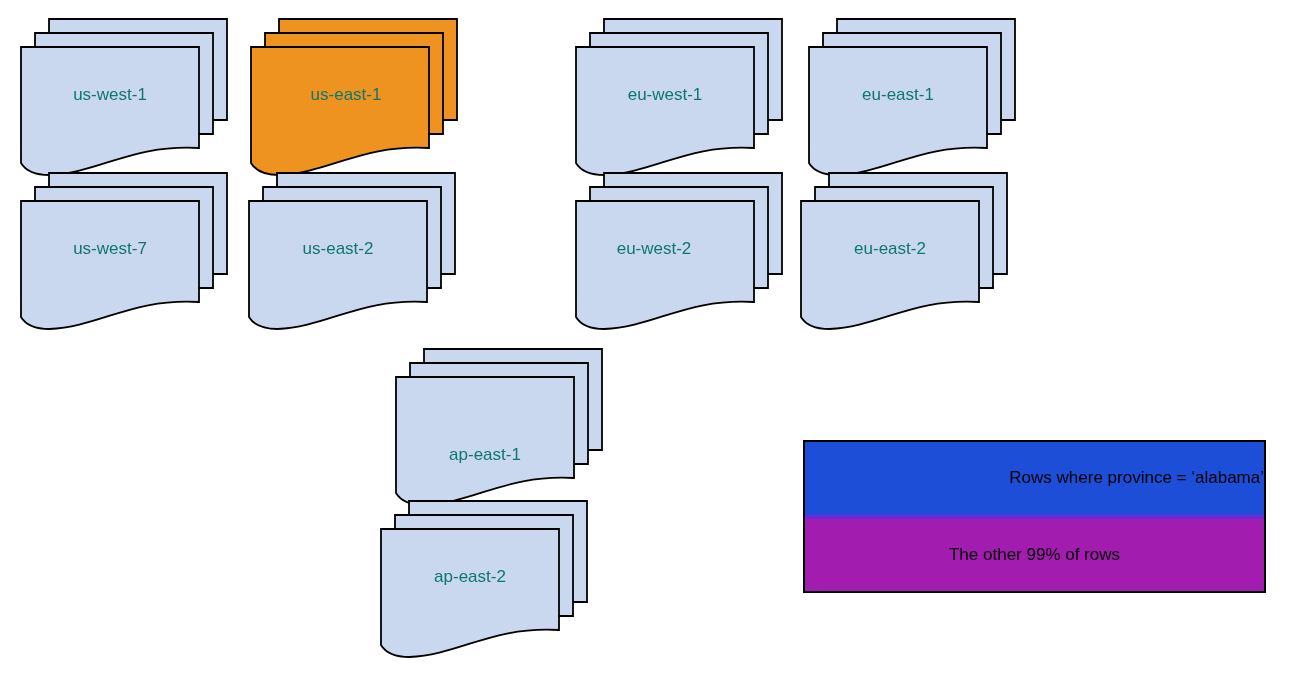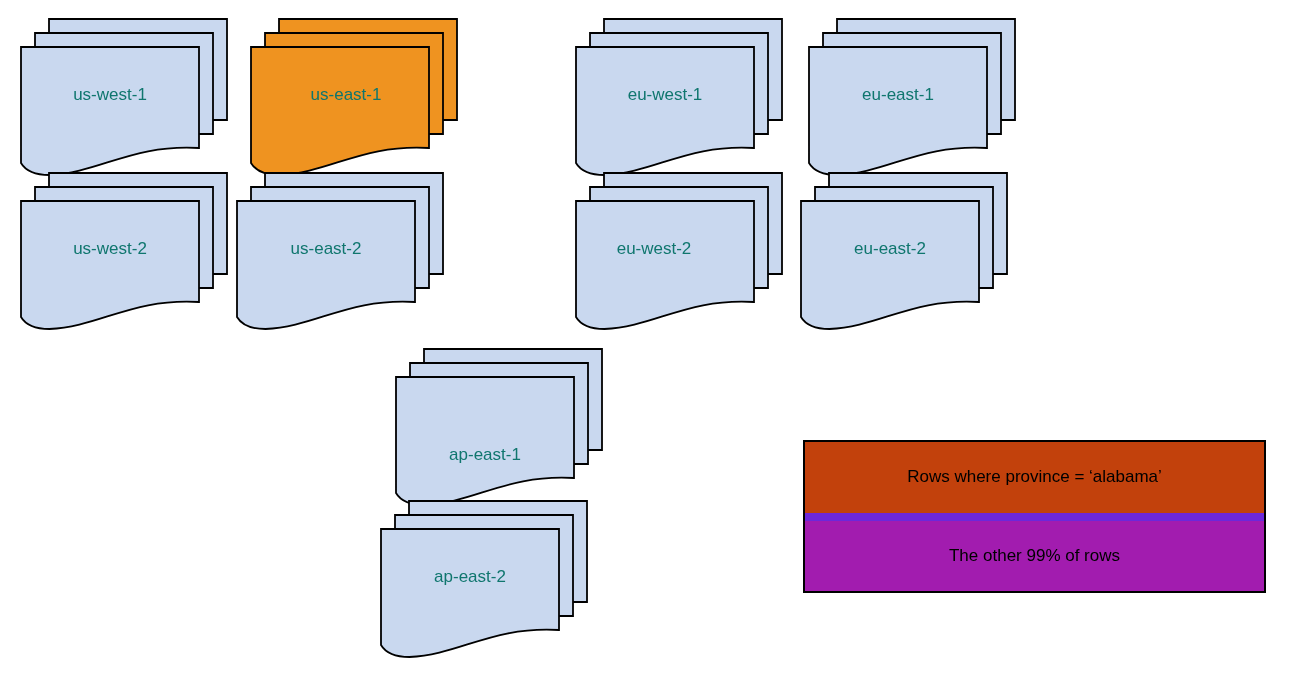--- a/index.html
+++ b/index.html
@@ -48,21 +48,21 @@
   }
   .legend-row {
     flex: 1 1 0;
     display: flex;
     align-items: center;
     justify-content: center;
     font-size: 17px;
     color: #000000;
     box-sizing: border-box;
   }
-  .legend-row.blue  { background: #c2410c; border-bottom: 8px solid #6d28d9; }
+  .legend-row.blue  { background: #1d4ed8; border-bottom: 4px solid #6d28d9; justify-content: flex-end; }
   .legend-row.orange{ background: #a21caf; }
 </style>
 </head>
 <body>
 
 <div id="canvas">
     <div class="doc-stack" style="left: 20px; top: 18px;">
       <svg width="210" height="162">
         <path d="M 0 0 L 178 0 L 178 101 L 0 101 Z" transform="translate(29,1)" fill="#C9D8EF" stroke="#000000" stroke-width="1.8" stroke-linejoin="miter"></path>
         <path d="M 0 0 L 178 0 L 178 101 L 0 101 Z" transform="translate(15,15)" fill="#C9D8EF" stroke="#000000" stroke-width="1.8" stroke-linejoin="miter"></path>
@@ -93,23 +93,23 @@
         <path d="M 0 0 L 178 0 L 178 101 C 110.36 97 78.32000000000001 126 28.48 128 C 17.8 128 5.34 125 0 116 Z" transform="translate(1,29)" fill="#C9D8EF" stroke="#000000" stroke-width="1.8" stroke-linejoin="miter"></path>
       </svg>
       <div class="doc-label" style="left: 1px; top: 68px; width: 178px;">eu-east-1</div>
     </div>
     <div class="doc-stack" style="left: 20px; top: 172px;">
       <svg width="210" height="162">
         <path d="M 0 0 L 178 0 L 178 101 L 0 101 Z" transform="translate(29,1)" fill="#C9D8EF" stroke="#000000" stroke-width="1.8" stroke-linejoin="miter"></path>
         <path d="M 0 0 L 178 0 L 178 101 L 0 101 Z" transform="translate(15,15)" fill="#C9D8EF" stroke="#000000" stroke-width="1.8" stroke-linejoin="miter"></path>
         <path d="M 0 0 L 178 0 L 178 101 C 110.36 97 78.32000000000001 126 28.48 128 C 17.8 128 5.34 125 0 116 Z" transform="translate(1,29)" fill="#C9D8EF" stroke="#000000" stroke-width="1.8" stroke-linejoin="miter"></path>
       </svg>
-      <div class="doc-label" style="left: 1px; top: 68px; width: 178px;">us-west-2</div>
+      <div class="doc-label" style="left: 1px; top: 68px; width: 178px;">us-west-7</div>
     </div>
-    <div class="doc-stack" style="left: 236px; top: 172px;">
+    <div class="doc-stack" style="left: 248px; top: 172px;">
       <svg width="210" height="162">
         <path d="M 0 0 L 178 0 L 178 101 L 0 101 Z" transform="translate(29,1)" fill="#C9D8EF" stroke="#000000" stroke-width="1.8" stroke-linejoin="miter"></path>
         <path d="M 0 0 L 178 0 L 178 101 L 0 101 Z" transform="translate(15,15)" fill="#C9D8EF" stroke="#000000" stroke-width="1.8" stroke-linejoin="miter"></path>
         <path d="M 0 0 L 178 0 L 178 101 C 110.36 97 78.32000000000001 126 28.48 128 C 17.8 128 5.34 125 0 116 Z" transform="translate(1,29)" fill="#C9D8EF" stroke="#000000" stroke-width="1.8" stroke-linejoin="miter"></path>
       </svg>
       <div class="doc-label" style="left: 1px; top: 68px; width: 178px;">us-east-2</div>
     </div>
     <div class="doc-stack" style="left: 575px; top: 172px;">
       <svg width="210" height="162">
         <path d="M 0 0 L 178 0 L 178 101 L 0 101 Z" transform="translate(29,1)" fill="#C9D8EF" stroke="#000000" stroke-width="1.8" stroke-linejoin="miter"></path>

